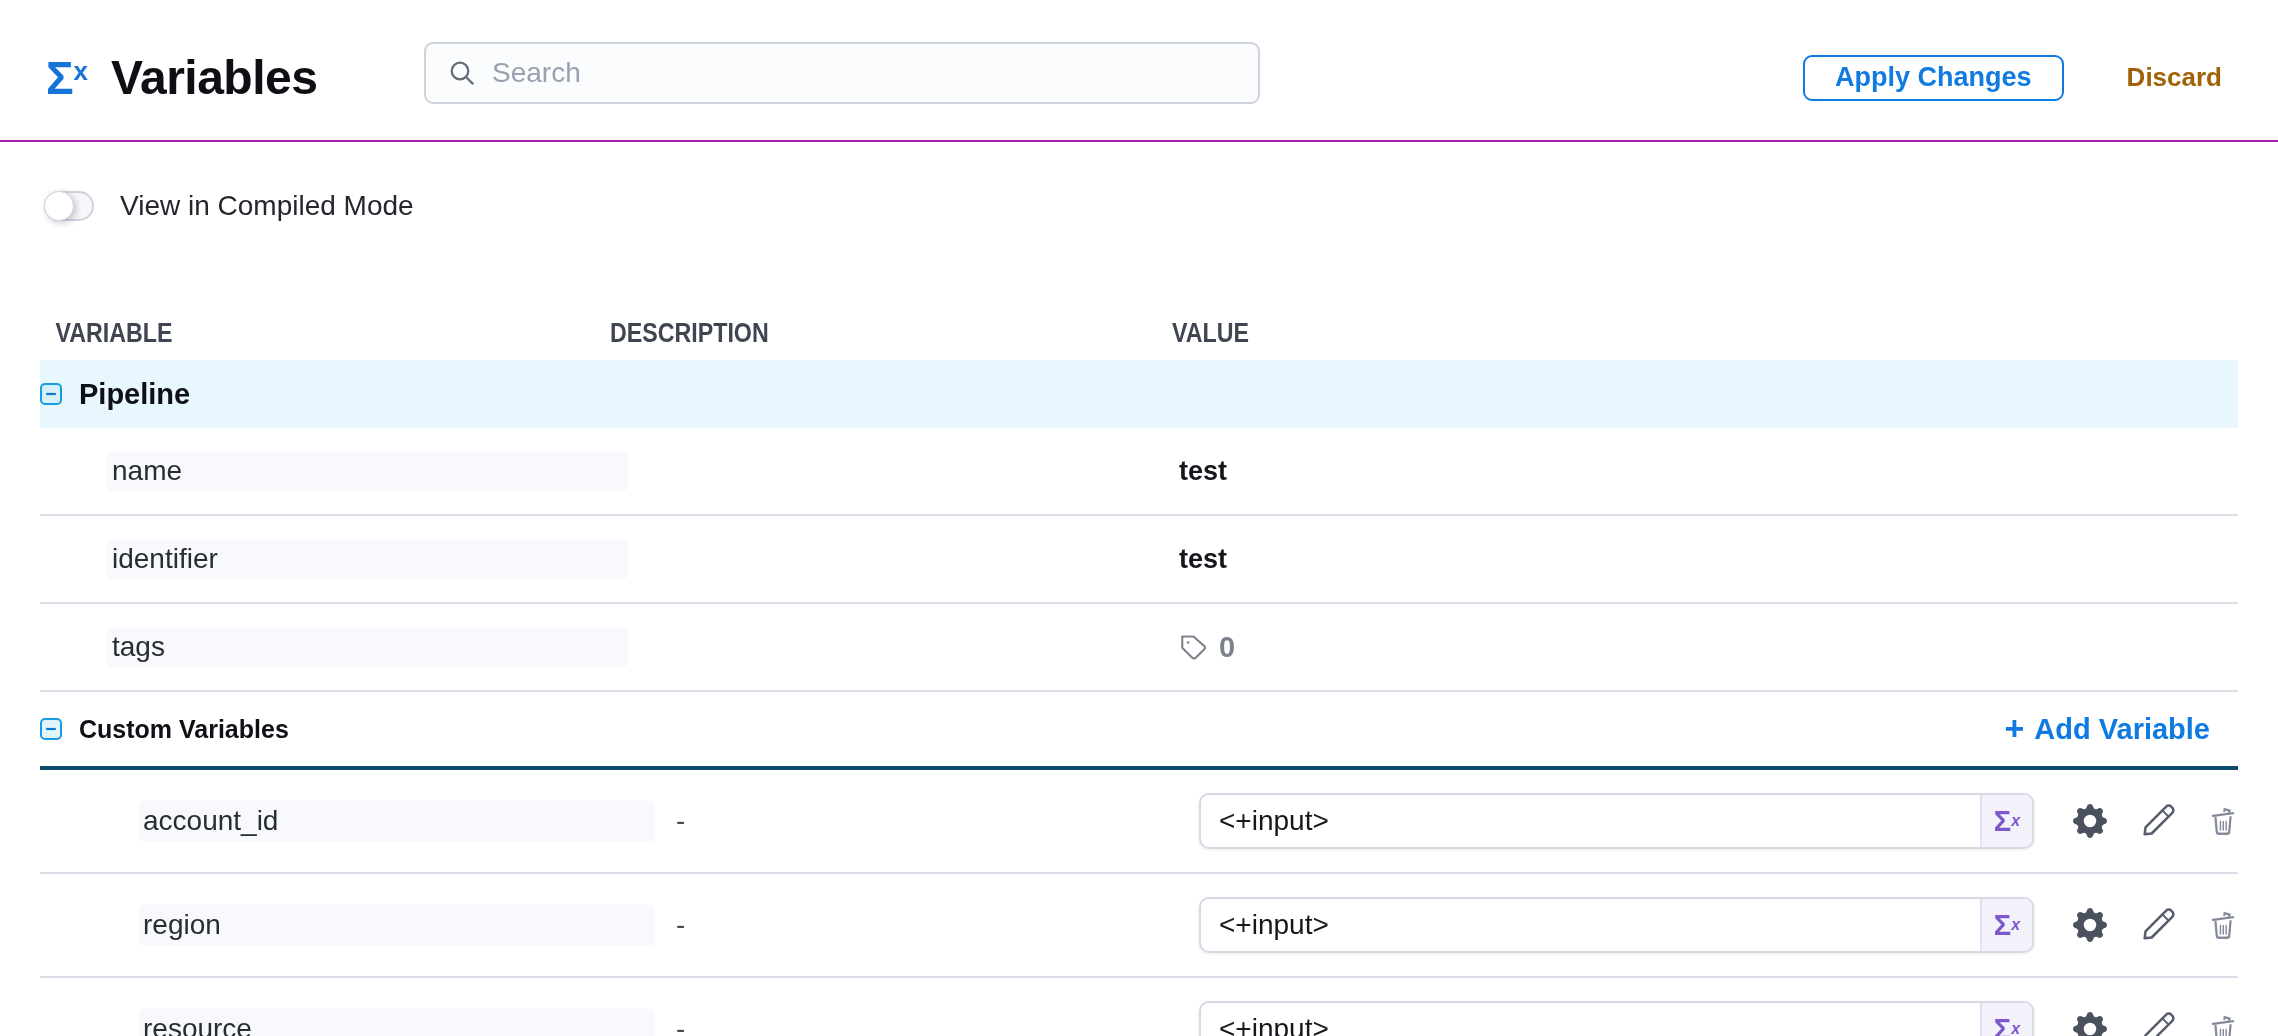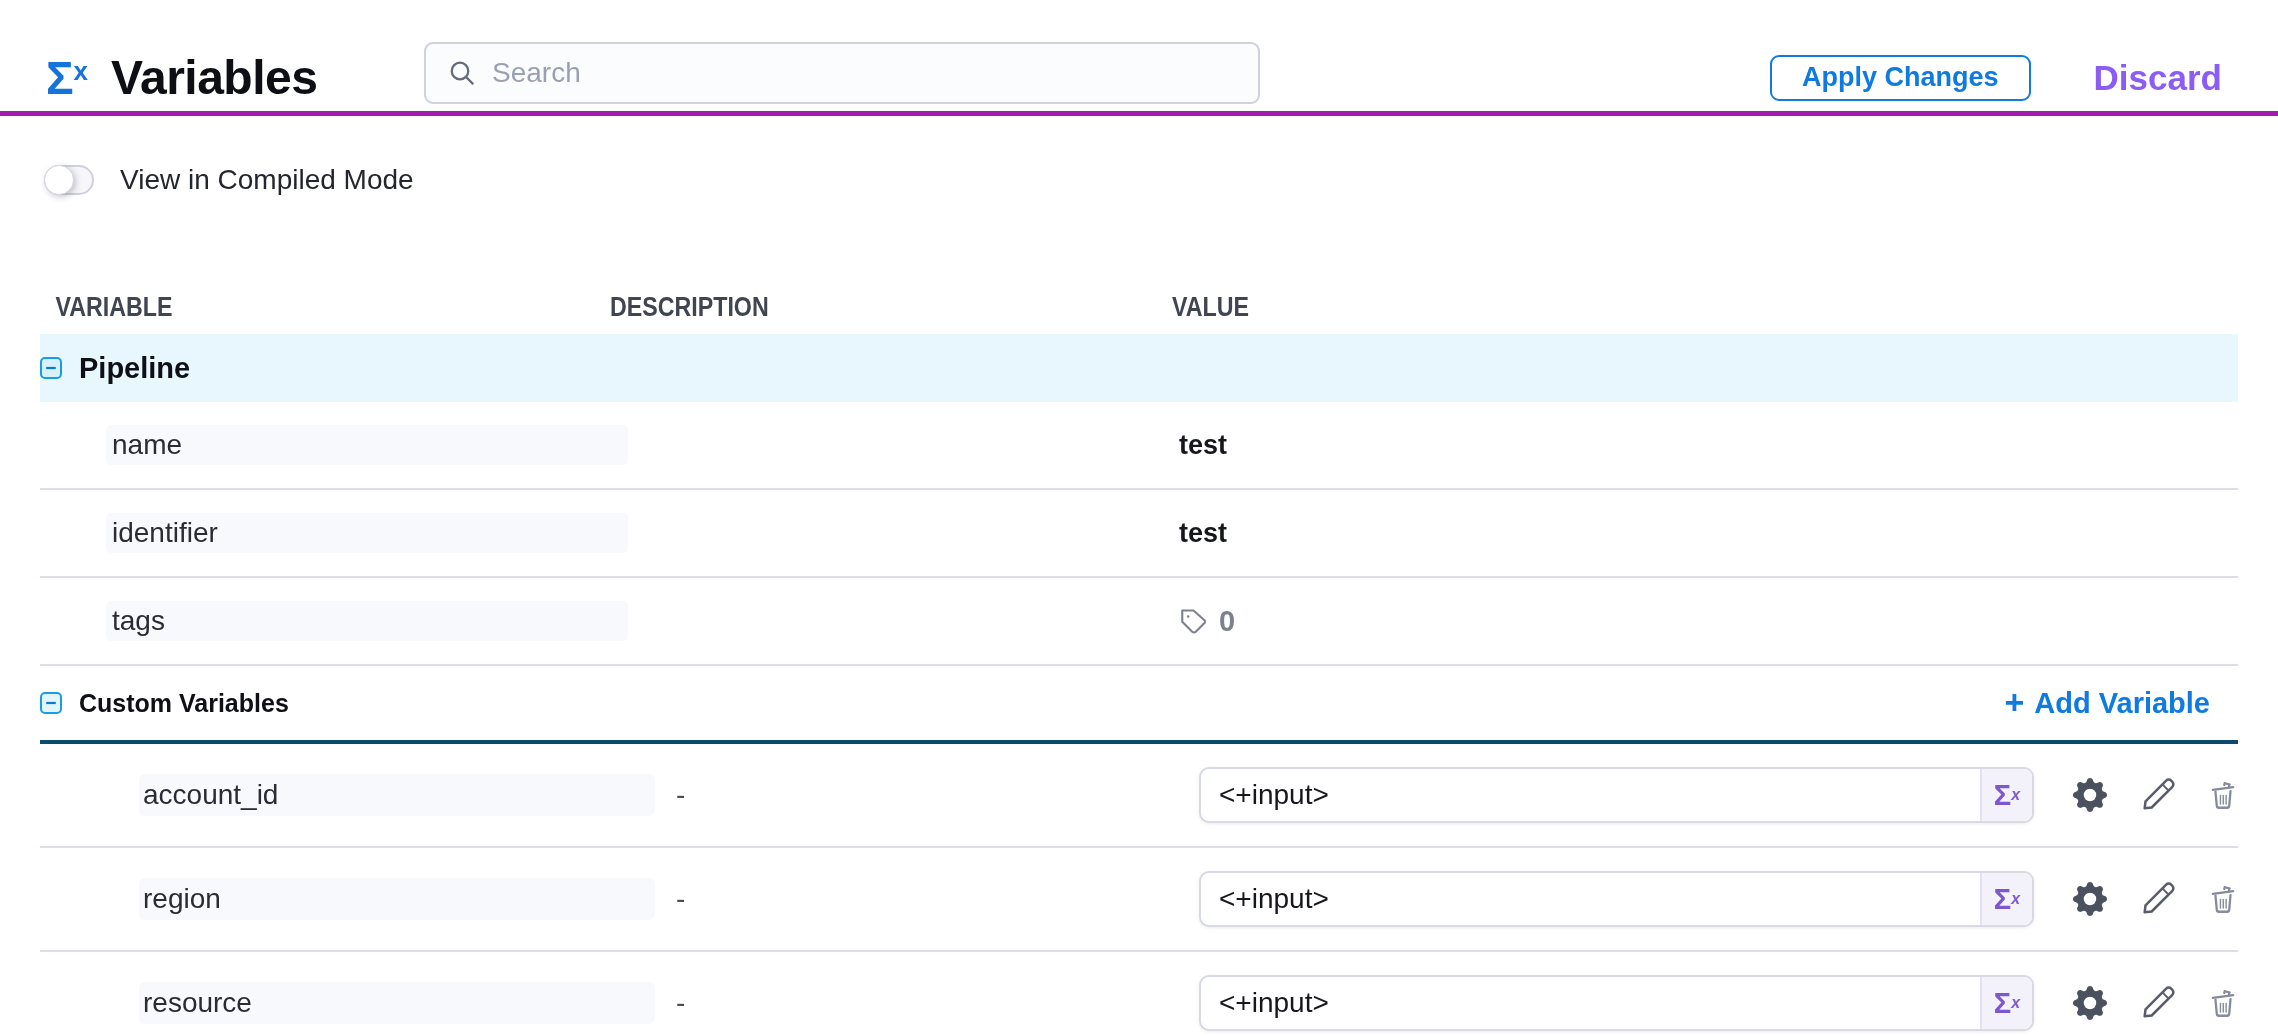--- a/index.html
+++ b/index.html
@@ -1,36 +1,36 @@
 <!DOCTYPE html>
 <html><head>
 <meta charset="utf-8">
 <style>
   * { box-sizing: border-box; margin: 0; padding: 0; }
   html,body { width: 2278px; height: 1036px; background: #fff; overflow: hidden;
     font-family: "Liberation Sans", "DejaVu Sans", sans-serif; color: #1c1e24; }
 
   
-  .header { position: relative; height: 116px; background: #fff; border-bottom: 5px solid #a21caf; }
+  .header { position: relative; height: 142px; background: #fff; border-bottom: 2px solid #a21caf; }
   .brand { position: absolute; left: 46px; top: 0; height: 155px; display: flex; align-items: center; gap: 24px; }
   .logo-sigma { font-size: 46px; font-weight: 700; color: #1674d9; line-height: 1; letter-spacing: -1px; }
   .logo-sigma sup { font-size: 26px; font-weight: 700; vertical-align: 14px; margin-left: 1px; }
   .page-title { font-size: 48px; font-weight: 700; color: #0d0f14; letter-spacing: -0.5px; }
 
   .search-box { position: absolute; left: 404px; top: 42px; width: 836px; height: 62px;
     background: #fbfcfe; border: 2px solid #cdd2dc; border-radius: 9px;
     display: flex; align-items: center; padding: 0 20px; gap: 14px; margin-left: 20px; }
   .search-box input { flex: 1; border: none; outline: none; background: transparent;
     font-size: 28px; color: #2a2e36; font-family: inherit; }
   .search-box input::placeholder { color: #99a1b0; }
 
   .header-actions { position: absolute; right: 56px; top: 0; height: 155px; display: flex; align-items: center; gap: 63px; }
   .btn-apply { height: 46px; padding: 0 30px; background: #fff; border: 2.5px solid #0f7be0; border-radius: 9px;
     color: #0f7be0; font-size: 27px; font-weight: 600; font-family: inherit; cursor: pointer; display: flex; align-items: center; }
-  .link-discard { font-size: 35px; font-weight: 600; color: #8b5cf6; cursor: pointer; }
+  .link-discard { font-size: 26px; font-weight: 600; color: #a16207; cursor: pointer; }
 
   
   .toggle-row { margin: 48px 0 0 44px; display: flex; align-items: center; gap: 26px; height: 32px; }
   .toggle { position: relative; width: 50px; height: 30px; border-radius: 16px;
     background: #f7f7fa; border: 2px solid #cfd2de; cursor: pointer; flex: none; }
   .toggle .knob { position: absolute; left: -2px; top: -2px; width: 30px; height: 30px; border-radius: 50%;
     background: #fff; border: 1.5px solid #d5d7e1; box-shadow: 2px 2px 6px rgba(50,55,80,.28); }
   .toggle-label { font-size: 28px; color: #23262d; }
 
   

